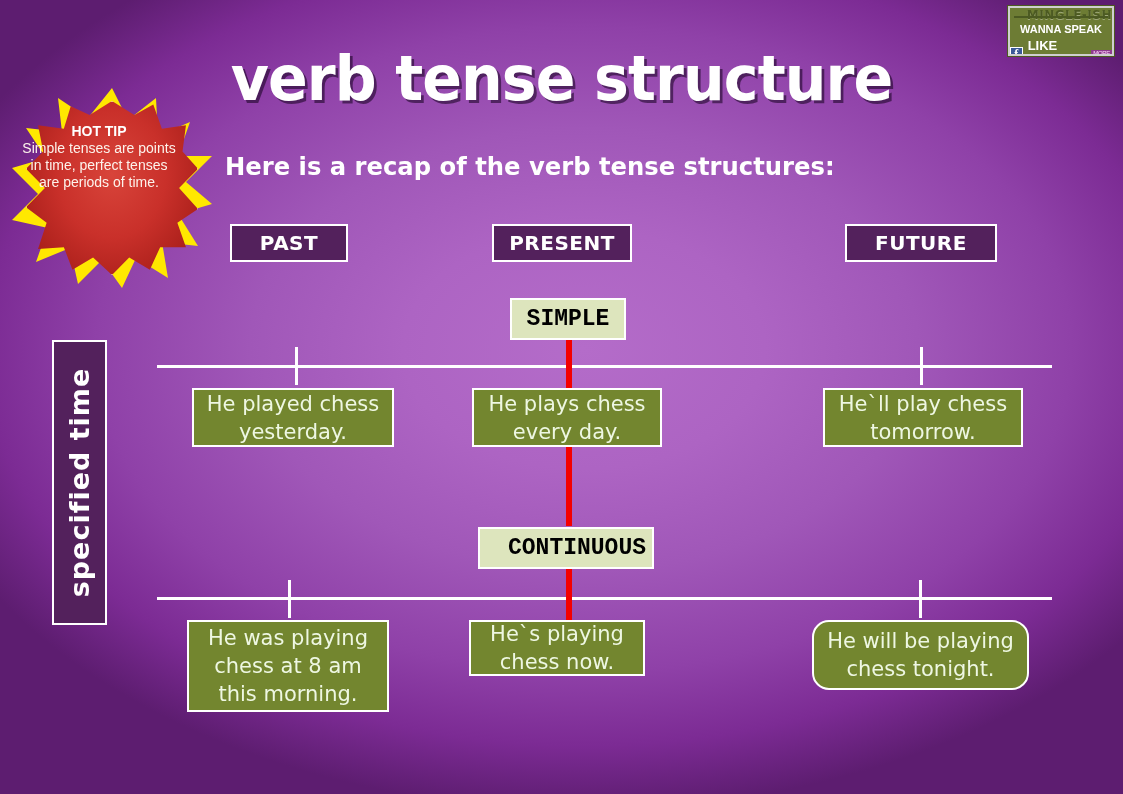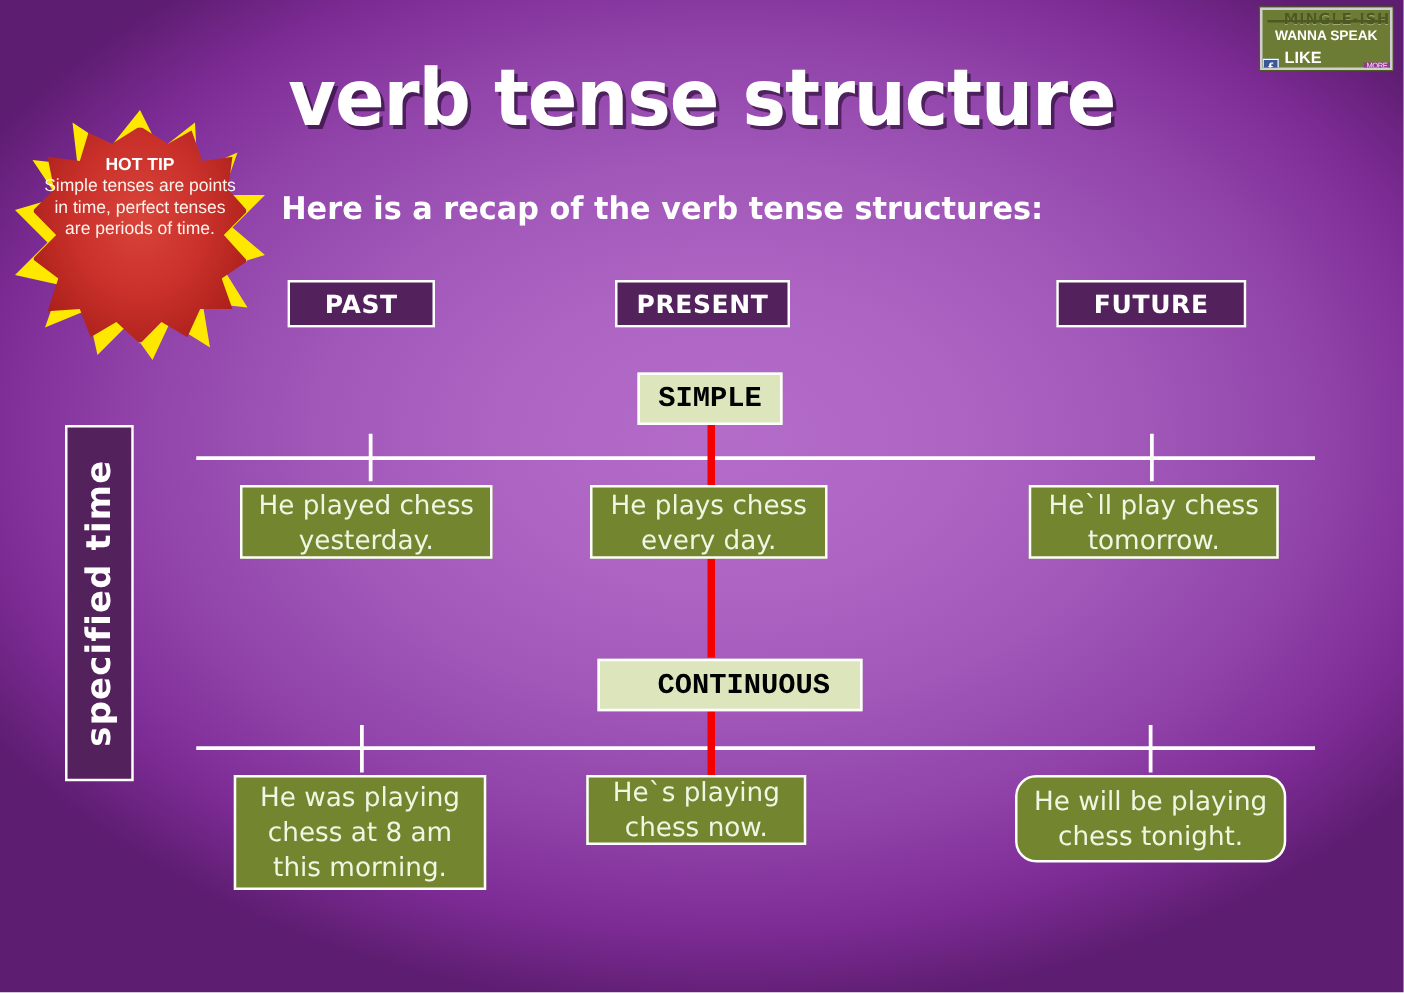--- a/index.html
+++ b/index.html
@@ -174,21 +174,21 @@
     clip-path: polygon(
       50% 0%, 63% 8%, 74% 2%, 79% 16%, 93% 14%, 91% 29%,
       100% 39%, 89% 50%, 100% 62%, 88% 70%, 93% 84%, 78% 84%,
       72% 97%, 60% 90%, 50% 100%, 39% 90%, 27% 97%, 22% 84%,
       7% 85%, 12% 70%, 0% 61%, 11% 50%, 0% 39%, 10% 29%,
       7% 14%, 22% 16%, 26% 3%, 37% 8%
     );
   }
   .hottip-text {
     position: absolute;
-    left: 20px;
+    left: 7px;
     top: 35px;
     width: 160px;
     text-align: center;
     font-family: "Liberation Sans", sans-serif;
     font-size: 14px;
     line-height: 17px;
     color: #fdf3ec;
   }
   .hottip-head {
     font-weight: bold;
@@ -227,21 +227,21 @@
     color: #000000;
     font-family: Liberation Mono, monospace;
     font-weight: bold;
     font-size: 23px;
     display: flex;
     align-items: center;
     justify-content: center;
     z-index: 6;
   }
   #aspect-simple     { left: 510px; top: 298px; width: 116px; }
-  #aspect-continuous { left: 478px; top: 527px; width: 212px; padding-left: 22px; }
+  #aspect-continuous { left: 478px; top: 527px; width: 176px; padding-left: 22px; }
 
   
   .now-line {
     position: absolute;
     left: 566px;
     width: 6px;
     background: #f40000;
     z-index: 3;
   }
   #now-line-a { top: 338px; height: 188px; }

